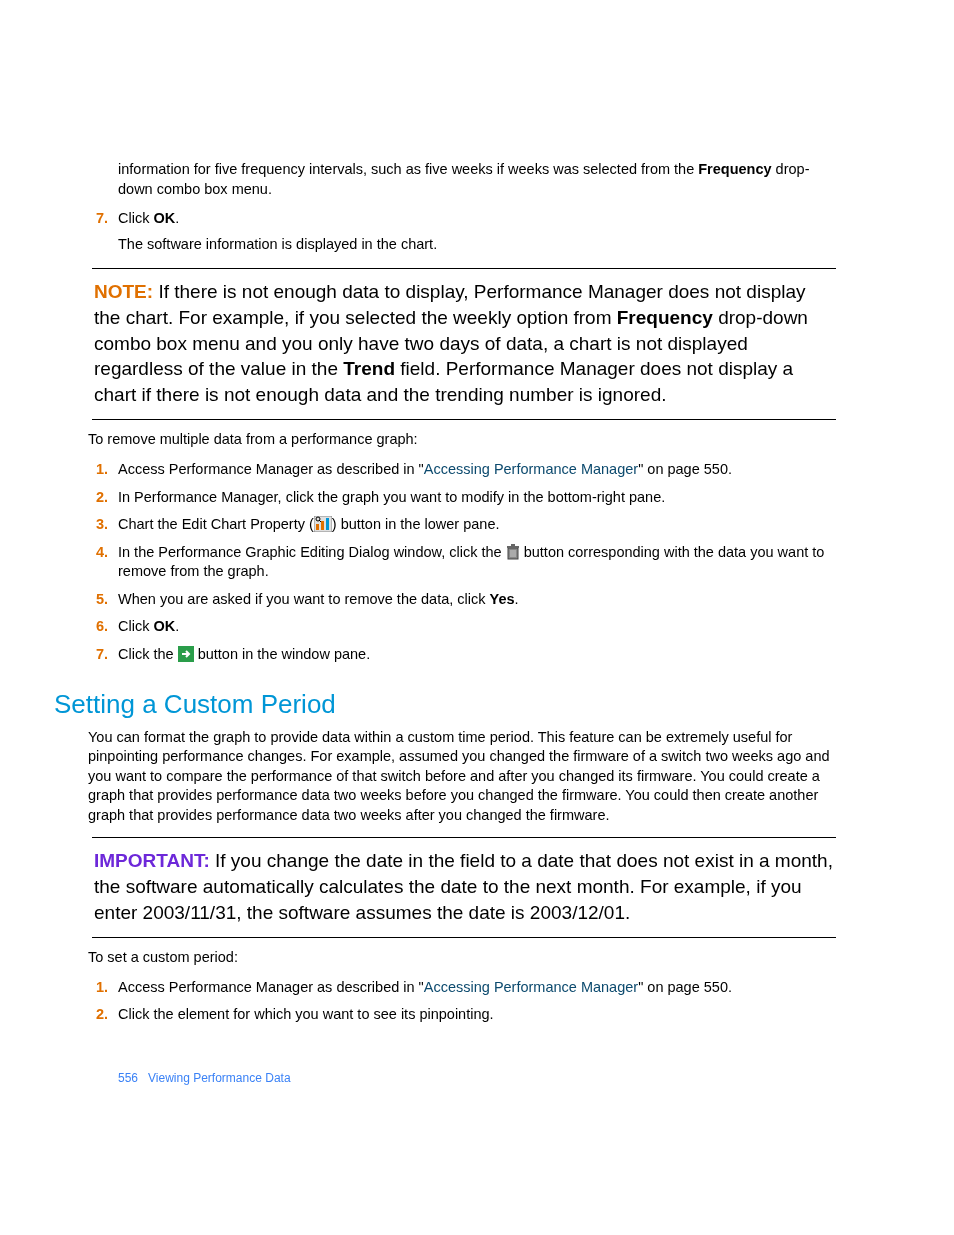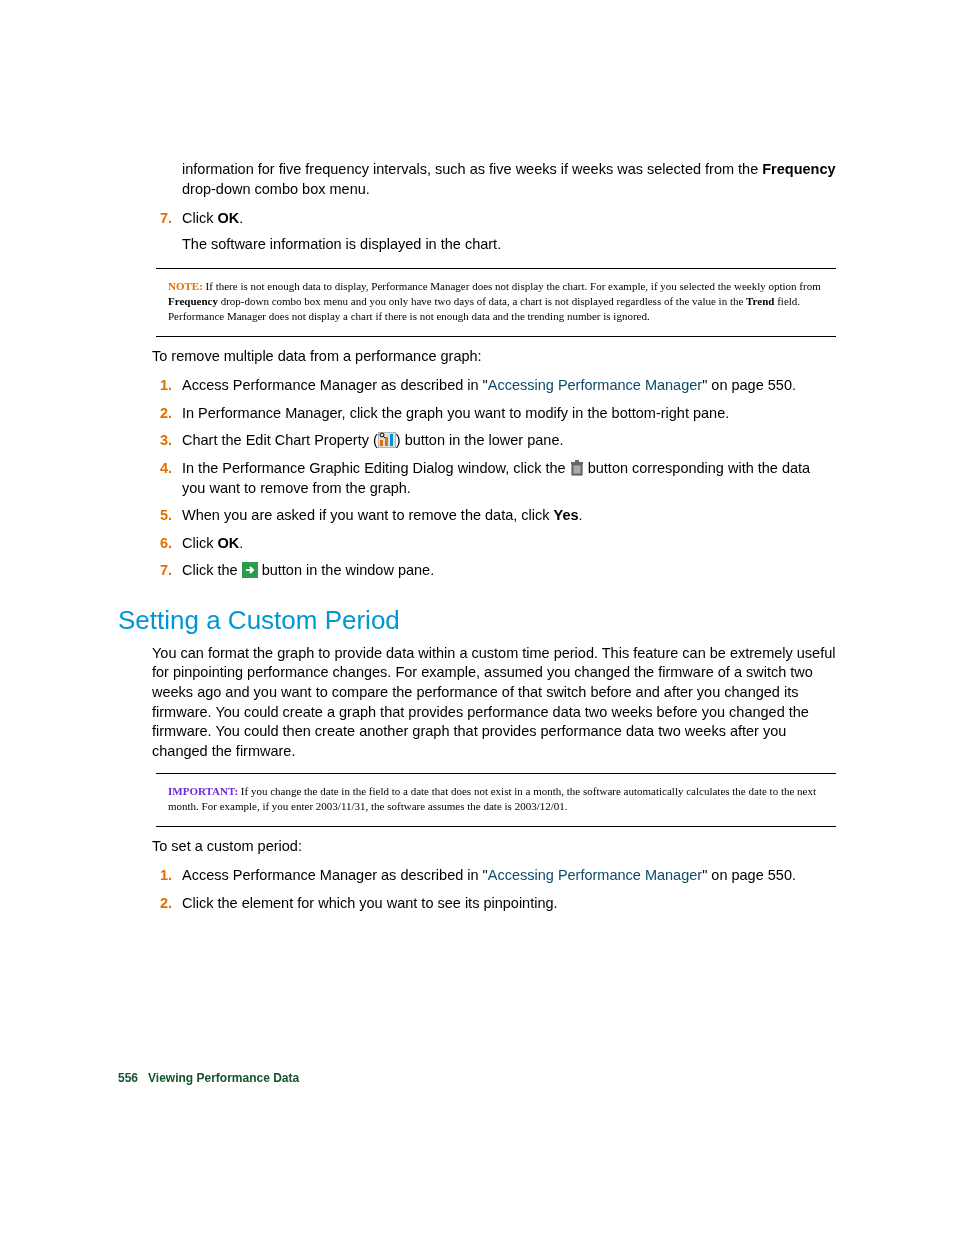--- a/index.html
+++ b/index.html
@@ -4,21 +4,21 @@
 <style>
   body {
     margin: 0;
     padding: 0;
     background: #fff;
     font-family: Arial, Helvetica, sans-serif;
     color: #000;
     width: 954px;
   }
   .page {
-    padding: 160px 118px 60px 118px;
+    padding: 160px 118px 60px 54px;
     box-sizing: border-box;
     width: 954px;
     min-height: 1235px;
     position: relative;
   }
   .continuation {
     margin-left: 64px;
     margin-bottom: 10px;
     font-size: 14.5px;
     line-height: 1.35;
@@ -47,24 +47,23 @@
     margin-top: 6px;
     font-size: 14.5px;
     line-height: 1.35;
   }
   .hr {
     border: none;
     border-top: 1px solid #000;
     margin: 12px 0 10px 38px;
   }
   .note-block {
-    margin: 0 0 0 50px;
-    font-size: 11px;
-    line-height: 1.35;
-    font-family: Liberation Serif, serif;
+    margin: 0 0 0 40px;
+    font-size: 19px;
+    line-height: 1.35;
   }
   .note-label {
     font-weight: bold;
     color: #e07000;
   }
   .imp-label {
     font-weight: bold;
     color: #6d28d9;
   }
   h2.section {
@@ -87,22 +86,21 @@
   .icon-box {
     display: inline-block;
     vertical-align: middle;
     line-height: 1;
   }
   .footer {
     position: absolute;
     left: 118px;
     bottom: 150px;
     font-size: 12px;
-    color: #14532d;
-    font-weight: bold;
+    color: #3b82f6;
   }
 </style>
 </head>
 <body>
 
 <div class="page">
 
   <div class="continuation">
     <span>information for five frequency intervals, such as five weeks if weeks was selected from the </span><span class="bold">Frequency</span><span> drop-down combo box menu.</span>
   </div>

